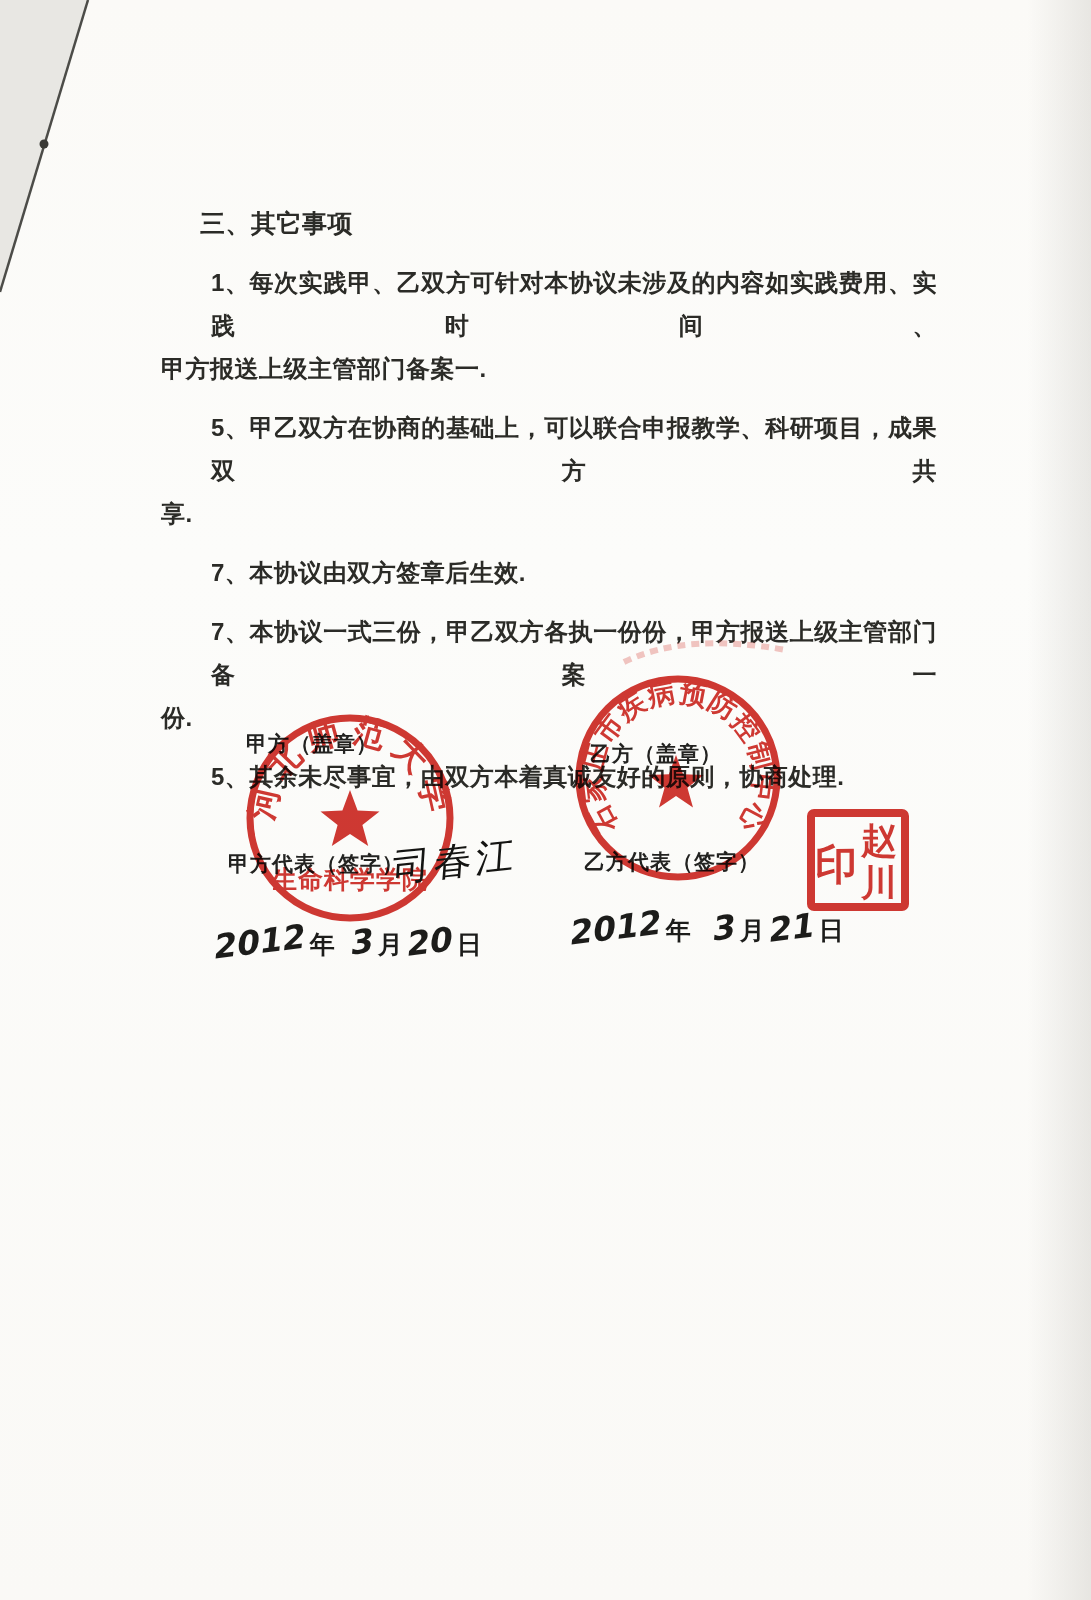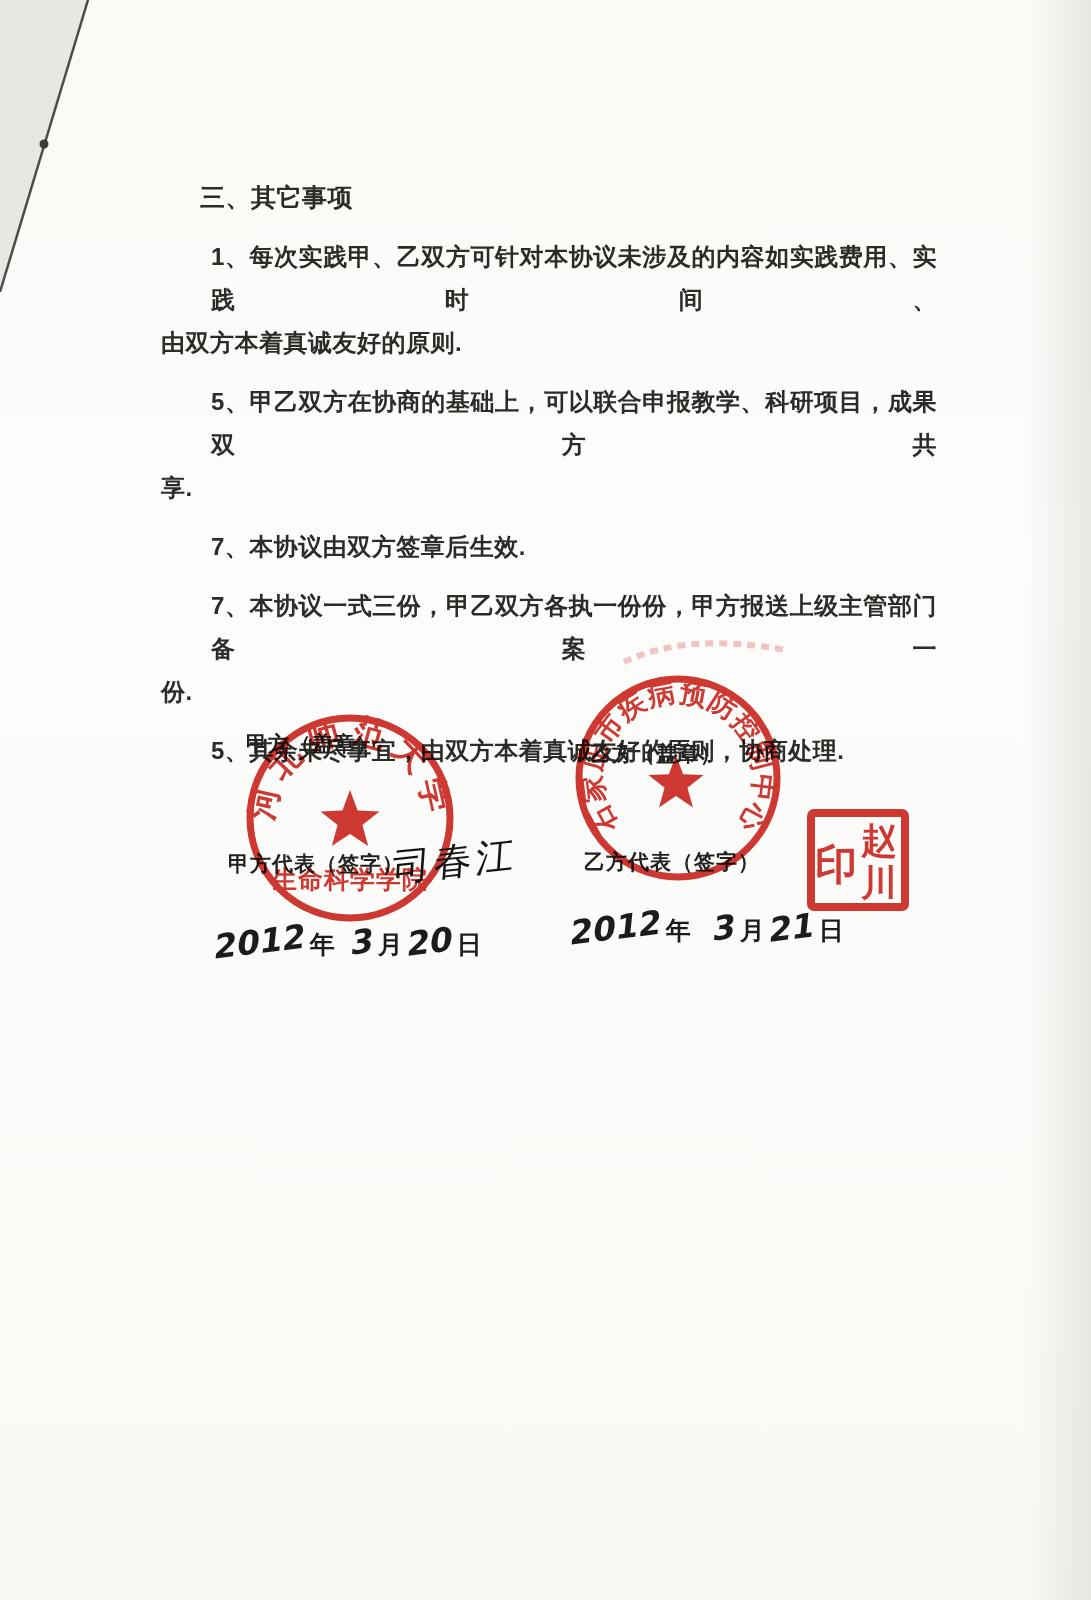--- a/index.html
+++ b/index.html
@@ -7,21 +7,21 @@
     position:relative;width:1091px;height:1600px;overflow:hidden;
     background:linear-gradient(180deg,#fbfaf7 0%,#fcfcfa 35%,#faf9f6 100%);
     font-family:"Liberation Sans",sans-serif;color:#2b2b27;
   }
   .corner-svg{position:absolute;left:0;top:0;z-index:1;}
   .right-shade{
     position:absolute;right:0;top:0;width:64px;height:100%;z-index:9;pointer-events:none;
     background:linear-gradient(90deg,rgba(115,110,100,0) 0%,rgba(115,110,100,0.14) 100%);
   }
   .content{
-    position:absolute;left:145px;top:176px;width:808px;z-index:2;
+    position:absolute;left:145px;top:202px;width:808px;z-index:2;
     font-size:24px;font-weight:bold;line-height:43px;letter-spacing:0.5px;
   }
   .heading{margin:0 0 16px 0;padding-left:55px;font-size:25px;font-weight:bold;}
   .clause{margin:16px;}
   .line{white-space:nowrap;}
   .line.first{padding-left:50px;}
   .line.full{white-space:normal;text-align:justify;text-align-last:justify;}
   .label{
     position:absolute;z-index:2;font-size:21px;font-weight:bold;letter-spacing:1px;color:#222220;
   }
@@ -50,21 +50,21 @@
   <svg class="corner-svg" width="130" height="320">
     <polygon points="0,0 88,0 0,292" fill="#e8e7e3"></polygon>
     <line x1="88" y1="0" x2="0" y2="292" stroke="#4c4c48" stroke-width="2.5"></line>
     <circle cx="44" cy="144" r="4.5" fill="#3a3a36"></circle>
   </svg>
 
   <div class="content">
     <h2 class="heading">三、其它事项</h2>
     <div class="clause">
       <div class="line first full">1、每次实践甲、乙双方可针对本协议未涉及的内容如实践费用、实践时间、</div>
-      <div class="line">由双方本着真诚友好的原则.</div>
+      <div class="line">甲方报送上级主管部门备案一.</div>
     </div>
     <div class="clause">
       <div class="line first full">5、甲乙双方在协商的基础上，可以联合申报教学、科研项目，成果双方共</div>
       <div class="line">享.</div>
     </div>
     <div class="clause">
       <div class="line first">7、本协议由双方签章后生效.</div>
     </div>
     <div class="clause">
       <div class="line first full">7、本协议一式三份，甲乙双方各执一份份，甲方报送上级主管部门备案一</div>

